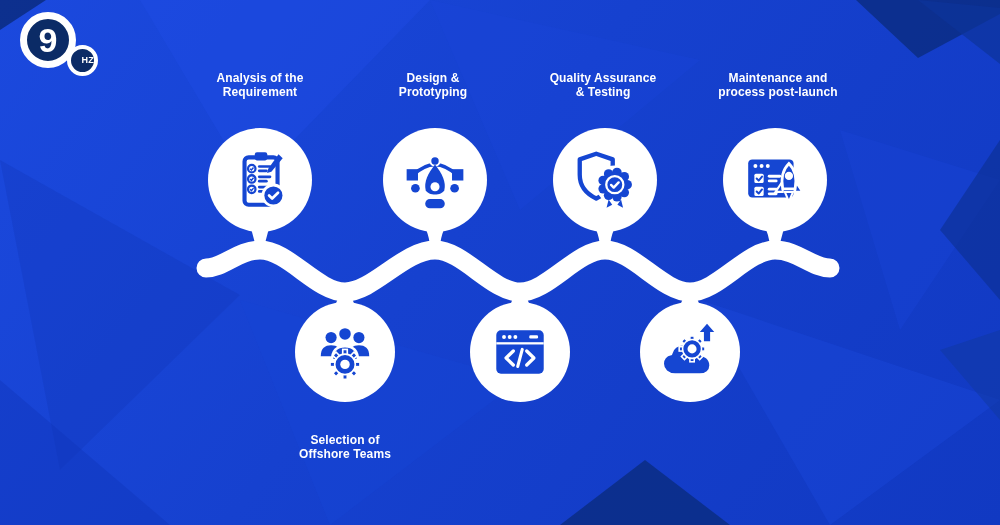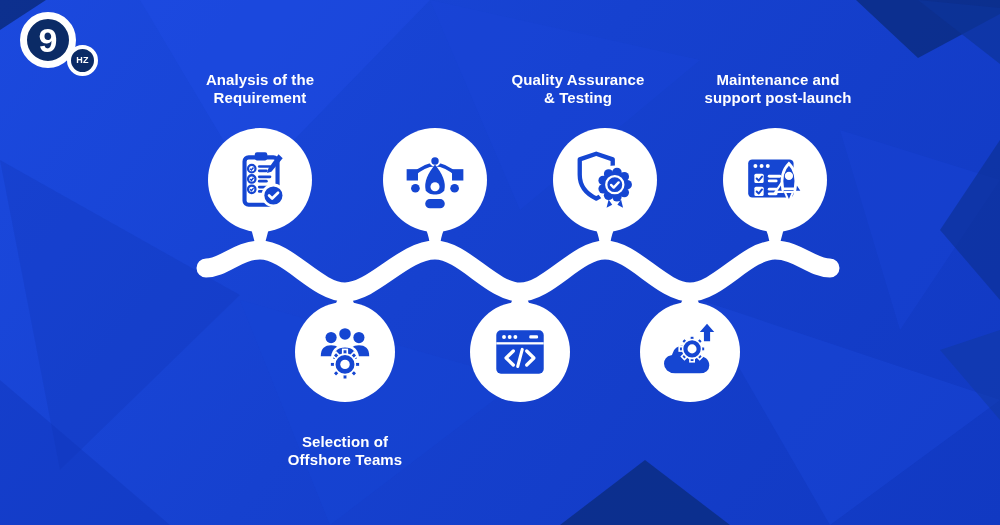--- a/index.html
+++ b/index.html
@@ -7,34 +7,34 @@
     position:relative;width:1000px;height:525px;overflow:hidden;
     background:linear-gradient(128deg,#1b49de 0%,#1641cf 45%,#1139c2 100%);
     font-family:"Liberation Sans",sans-serif;
   }
   .layer{position:absolute;left:0;top:0;width:1000px;height:525px;}
   .bg{z-index:0;}
   .connector{z-index:1;}
   .step-icon{position:absolute;z-index:2;width:66px;height:66px;}
   .step-label{
     position:absolute;z-index:2;width:230px;margin-left:-115px;
-    color:#ffffff;font-weight:bold;font-size:15px;line-height:1.2;
+    color:#ffffff;font-weight:bold;font-size:12px;line-height:1.2;
     text-align:center;white-space:pre-line;letter-spacing:.1px;
   }
   .logo{position:absolute;left:20px;top:12px;width:92px;height:68px;z-index:3;}
   .logo-big{
     position:absolute;left:0;top:0;width:42px;height:42px;border-radius:50%;
     background:#0b2b66;border:7px solid #ffffff;
     display:flex;align-items:center;justify-content:center;
     color:#ffffff;font-weight:900;font-size:34px;line-height:1;
   }
   .logo-small{
     position:absolute;left:47px;top:33px;width:23px;height:23px;border-radius:50%;
     background:#0b2b66;border:4px solid #ffffff;
-    display:flex;align-items:center;justify-content:center;
+    display:flex;align-items:center;justify-content:flex-end;
     color:#ffffff;font-weight:900;font-size:9px;line-height:1;letter-spacing:.3px;
   }
 </style>
 </head>
 <body>
 
 <div class="canvas">
 
   <svg class="layer bg" viewBox="0 0 1000 525">
     <polygon points="140,0 430,0 250,185" fill="#1f4ce4" opacity="0.45"></polygon>
@@ -130,20 +130,22 @@
       <rect x="29.8" y="29.5" width="4.4" height="7" transform="rotate(135 32 44)"></rect>
       <rect x="29.8" y="29.5" width="4.4" height="7" transform="rotate(180 32 44)"></rect>
       <rect x="29.8" y="29.5" width="4.4" height="7" transform="rotate(225 32 44)"></rect>
       <rect x="29.8" y="29.5" width="4.4" height="7" transform="rotate(270 32 44)"></rect>
       <rect x="29.8" y="29.5" width="4.4" height="7" transform="rotate(315 32 44)"></rect>
       <circle cx="32" cy="44" r="10"></circle>
     </g>
     <circle cx="32" cy="44" r="4.6" fill="#ffffff"></circle>
   </svg>
 
+  <div class="step-label" style="left:433px;top:71px">Design &amp;
+Prototyping</div>
   <svg class="step-icon" style="left:402px;top:147px" viewBox="0 0 64 64">
     <path d="M11 27 Q32 7 53 27" stroke="#1546d2" stroke-width="3.4" fill="none"></path>
     <rect x="4.5" y="21.5" width="11" height="11" fill="#1546d2"></rect>
     <rect x="48.5" y="21.5" width="11" height="11" fill="#1546d2"></rect>
     <circle cx="13" cy="40" r="4.2" fill="#1546d2"></circle>
     <circle cx="51" cy="40" r="4.2" fill="#1546d2"></circle>
     <circle cx="32" cy="13.5" r="4.6" fill="#1546d2" stroke="#ffffff" stroke-width="2"></circle>
     <path d="M32 17 C25 26 21 34 23 42 C25.5 47.5 38.5 47.5 41 42 C43 34 39 26 32 17 Z" fill="#1546d2"></path>
     <circle cx="32" cy="38.5" r="4.4" fill="#ffffff"></circle>
     <rect x="22.5" y="50.5" width="19" height="9" rx="4.5" fill="#1546d2"></rect>
@@ -156,21 +158,21 @@
     <circle cx="27.5" cy="17.5" r="1.9" fill="#ffffff"></circle>
     <rect x="41" y="15.8" width="8.5" height="3.2" rx="1.2" fill="#ffffff"></rect>
     <rect x="9" y="22.5" width="46" height="2.2" fill="#ffffff"></rect>
     <g stroke="#ffffff" stroke-width="3.2" fill="none" stroke-linecap="round" stroke-linejoin="round">
       <path d="M25.5 31 L18.5 37.8 L25.5 44.6"></path>
       <path d="M38.5 31 L45.5 37.8 L38.5 44.6"></path>
       <path d="M34.2 29.5 L29.8 46" stroke-width="3"></path>
     </g>
   </svg>
 
-  <div class="step-label" style="left:578px;top:71px">Quality Assurance
+  <div class="step-label" style="left:603px;top:71px">Quality Assurance
 &amp; Testing</div>
   <svg class="step-icon" style="left:572px;top:147px" viewBox="0 0 64 64">
     <path d="M23.5 6.5 L39.5 12 L39.5 27 C39.5 38 33 45.5 23.5 50 C14 45.5 7.5 38 7.5 27 L7.5 12 Z" stroke="#1546d2" stroke-width="4.2" fill="none" stroke-linejoin="round"></path>
     <circle cx="41.5" cy="36.5" r="18.5" fill="#ffffff"></circle>
     <path d="M35.5 51 L33.5 59 L39 56 Z" fill="#1546d2"></path>
     <path d="M47.5 51 L49.5 59 L44 56 Z" fill="#1546d2"></path>
     <g fill="#1546d2">
       <circle cx="53.5" cy="36.5" r="4.6"></circle>
         <circle cx="50.7" cy="44.2" r="4.6"></circle>
       <circle cx="43.6" cy="48.3" r="4.6"></circle>
@@ -198,21 +200,21 @@
       <rect x="31.9" y="16.5" width="4.2" height="6.5" transform="rotate(180 34 29)"></rect>
       <rect x="31.9" y="16.5" width="4.2" height="6.5" transform="rotate(225 34 29)"></rect>
       <rect x="31.9" y="16.5" width="4.2" height="6.5" transform="rotate(270 34 29)"></rect>
       <rect x="31.9" y="16.5" width="4.2" height="6.5" transform="rotate(315 34 29)"></rect>
       <circle cx="34" cy="29" r="9.2"></circle>
     </g>
     <circle cx="34" cy="29" r="4.4" fill="#ffffff"></circle>
   </svg>
 
   <div class="step-label" style="left:778px;top:71px">Maintenance and
-support post-launch</div>
+process post-launch</div>
   <svg class="step-icon" style="left:742px;top:147px" viewBox="0 0 64 64">
     <rect x="6" y="12" width="44" height="37" rx="4" fill="#1546d2"></rect>
     <circle cx="13" cy="18.5" r="1.9" fill="#ffffff"></circle>
     <circle cx="19" cy="18.5" r="1.9" fill="#ffffff"></circle>
     <circle cx="25" cy="18.5" r="1.9" fill="#ffffff"></circle>
     <g fill="#ffffff">
       <rect x="12" y="26" width="9" height="9" rx="1.5"></rect>
       <rect x="25" y="27" width="13" height="2.8" rx="1.4"></rect>
       <rect x="25" y="31.5" width="9.5" height="2.8" rx="1.4"></rect>
       <rect x="12" y="38.5" width="9" height="9" rx="1.5"></rect>

